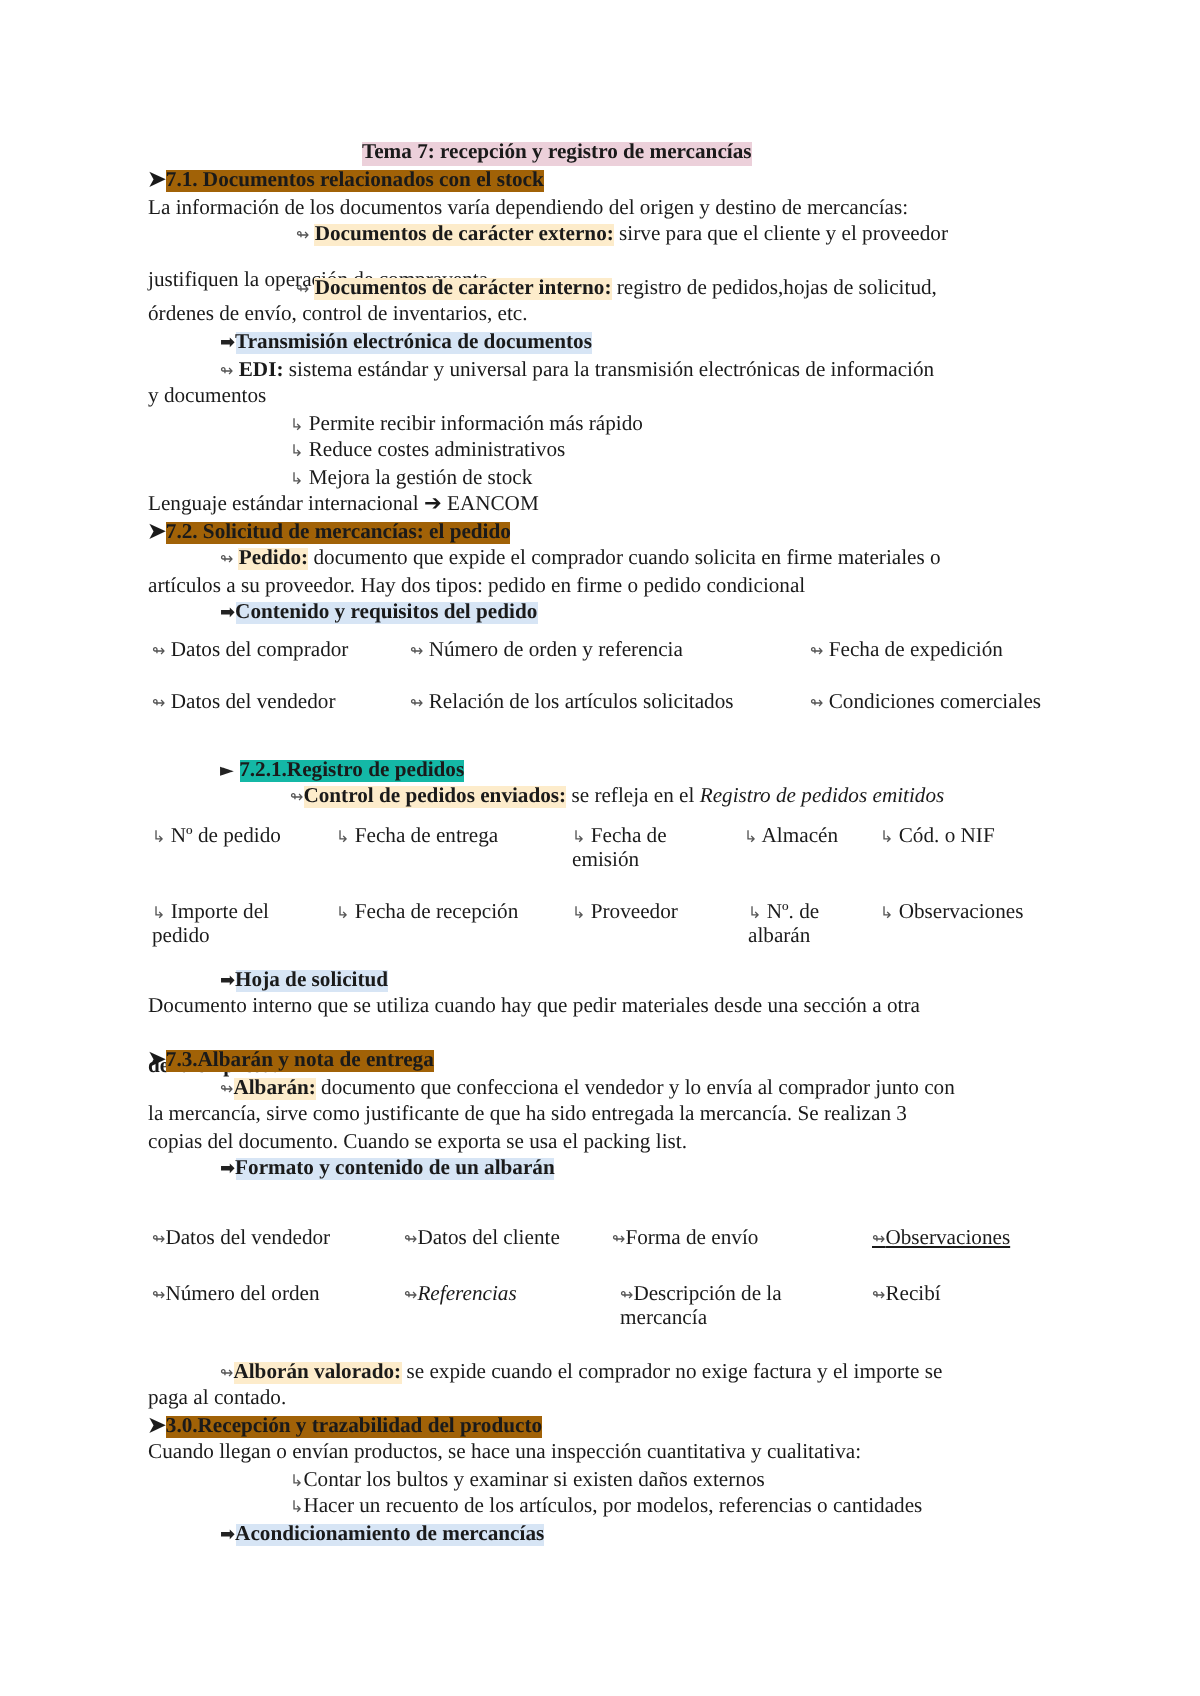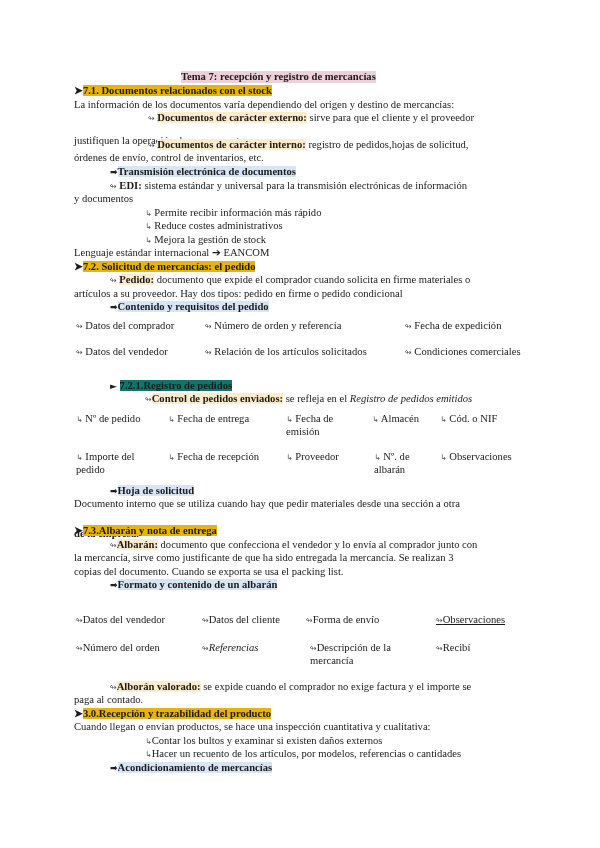--- a/index.html
+++ b/index.html
@@ -1,24 +1,24 @@
 <!DOCTYPE html>
 <html><head>
 <meta charset="utf-8">
 <style>
   html, body { margin: 0; padding: 0; background: #ffffff; }
   body { width: 600px; height: 848px; position: relative; overflow: hidden;
          font-family: "Liberation Serif", "DejaVu Serif", serif; color: #1a1a1a; font-size: 10.6px; }
   .ab { position: absolute; white-space: nowrap; line-height: 12px; }
   .b { font-weight: bold; }
   .hl-pink { background: #ecd0da; }
-  .hl-purple { background: #eab308; }
+  .hl-purple { background: #a16207; }
   .hl-yellow { background: #fdeccb; }
   .hl-blue { background: #d7e5f5; }
-  .hl-rose { background: #0f766e; }
+  .hl-rose { background: #14b8a6; }
   .i { font-style: italic; }
   .wrap { white-space: normal; }
   .glyph { font-family: "DejaVu Sans", sans-serif; font-size: 8px; color: #555; }
   .glyph2 { font-family: "DejaVu Sans", sans-serif; font-size: 9px; color: #222; }
 </style>
 </head>
 <body>
 
 <div class="ab b hl-pink" style="left:181px; top:71px;">Tema 7: recepción y registro de mercancías</div>
 

